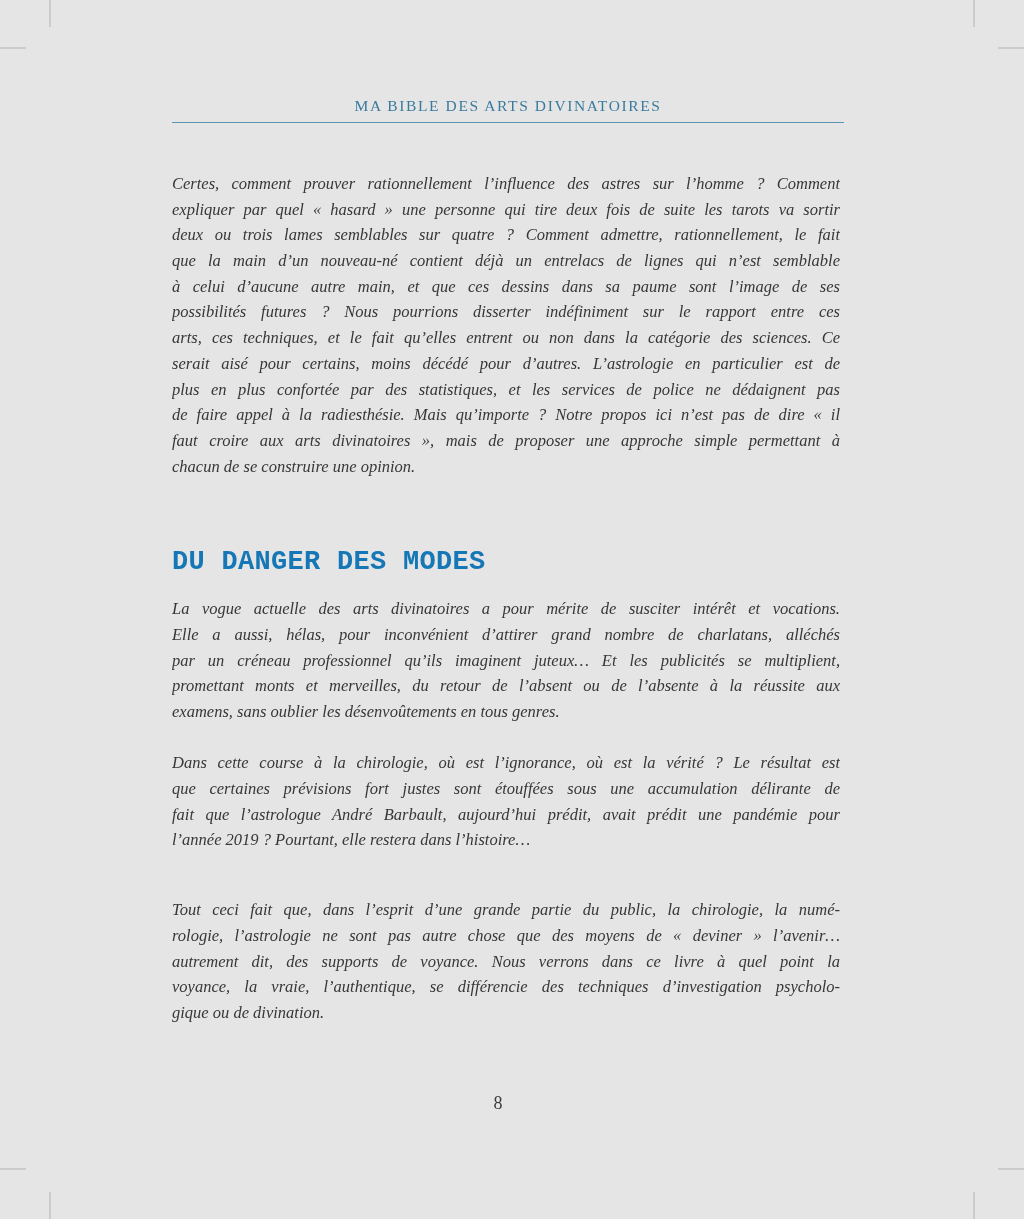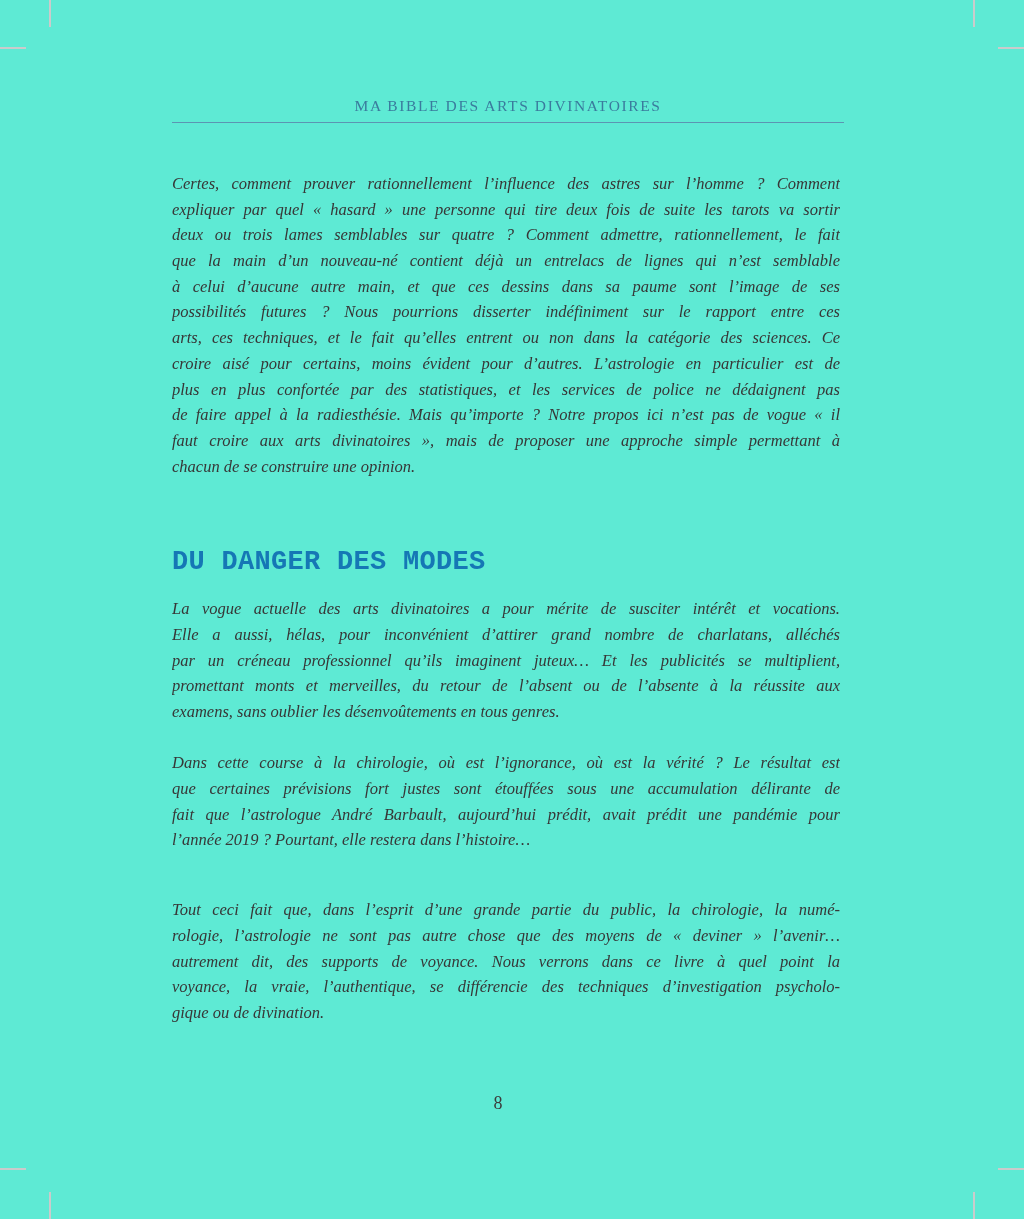--- a/index.html
+++ b/index.html
@@ -7,21 +7,21 @@
     --c-header-rule:#5c95b2;
     --c-heading:#1577b5;
     --c-body:#373737;
     --c-pagenum:#3c3c3c;
     --c-crop:#cbcbcb;
   }
   html,body{margin:0;padding:0;background:#ffffff;}
   .page{
     position:relative;
     width:1024px;height:1219px;
-    background:#5eead4;
+    background:#e5e5e5;
     overflow:hidden;
     font-family:"Liberation Serif", serif;
   }
   
   .crop{position:absolute;background:var(--c-crop);}
   .crop.tl-v{left:49px;top:0;width:2px;height:27px;}
   .crop.tl-h{left:0;top:47px;width:26px;height:2px;}
   .crop.tr-v{left:973px;top:0;width:2px;height:27px;}
   .crop.tr-h{left:998px;top:47px;width:26px;height:2px;}
   .crop.bl-v{left:49px;top:1192px;width:2px;height:27px;}
@@ -110,23 +110,23 @@
   <main class="content">
     <section class="intro-paragraphs">
         <div class="para">
           <div class="line">Certes, comment prouver rationnellement l’influence des astres sur l’homme ? Comment</div>
           <div class="line">expliquer par quel « hasard » une personne qui tire deux fois de suite les tarots va sortir</div>
           <div class="line">deux ou trois lames semblables sur quatre ? Comment admettre, rationnellement, le fait</div>
           <div class="line">que la main d’un nouveau-né contient déjà un entrelacs de lignes qui n’est semblable</div>
           <div class="line">à celui d’aucune autre main, et que ces dessins dans sa paume sont l’image de ses</div>
           <div class="line">possibilités futures ? Nous pourrions disserter indéfiniment sur le rapport entre ces</div>
           <div class="line">arts, ces techniques, et le fait qu’elles entrent ou non dans la catégorie des sciences. Ce</div>
-          <div class="line">croire aisé pour certains, moins évident pour d’autres. L’astrologie en particulier est de</div>
+          <div class="line">serait aisé pour certains, moins décédé pour d’autres. L’astrologie en particulier est de</div>
           <div class="line">plus en plus confortée par des statistiques, et les services de police ne dédaignent pas</div>
-          <div class="line">de faire appel à la radiesthésie. Mais qu’importe ? Notre propos ici n’est pas de vogue « il</div>
+          <div class="line">de faire appel à la radiesthésie. Mais qu’importe ? Notre propos ici n’est pas de dire « il</div>
           <div class="line">faut croire aux arts divinatoires », mais de proposer une approche simple permettant à</div>
           <div class="line last">chacun de se construire une opinion.</div>
         </div>
       </section>
 
     <h1 class="section-heading">DU DANGER DES MODES</h1>
 
     <section class="section-paragraphs">
         <div class="para">
           <div class="line">La vogue actuelle des arts divinatoires a pour mérite de susciter intérêt et vocations.</div>

